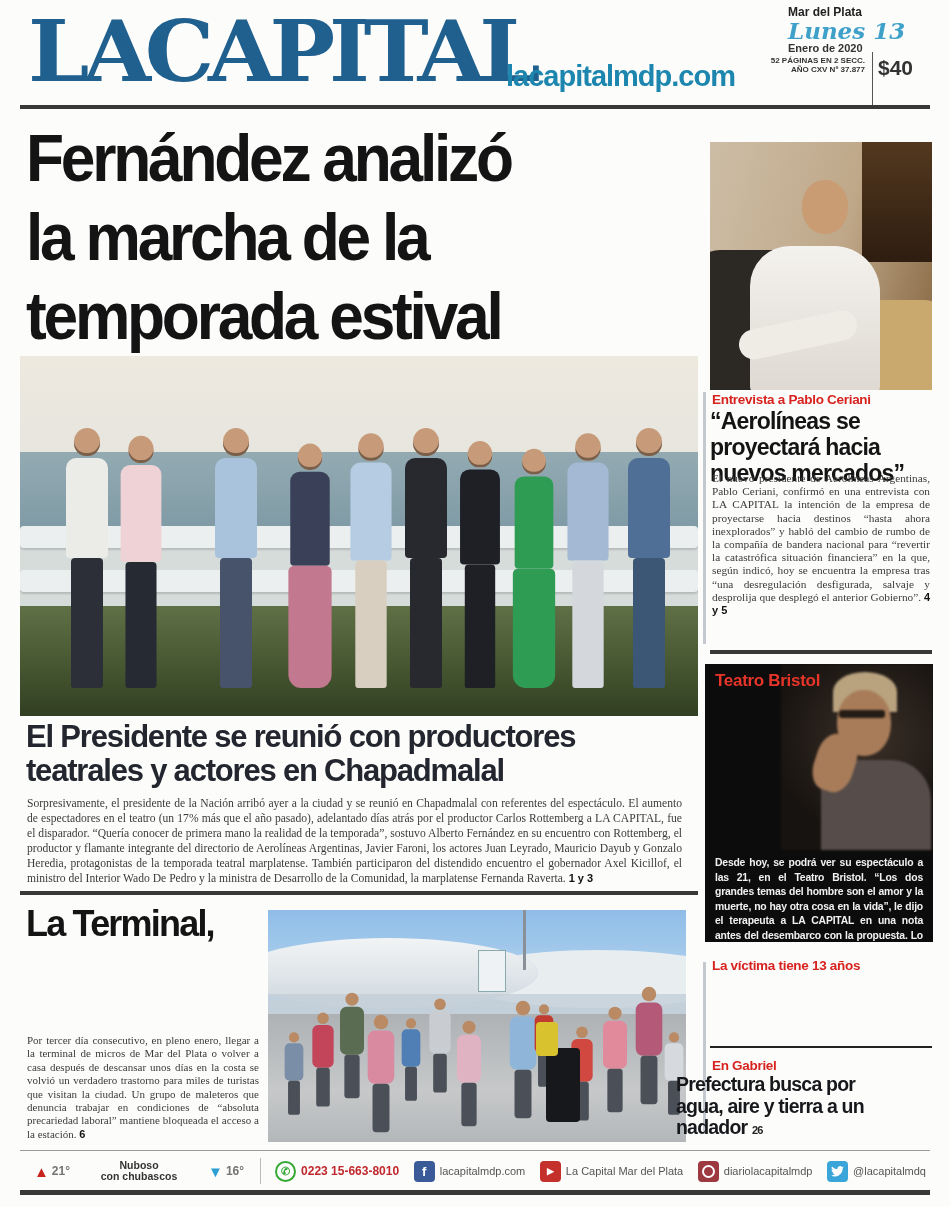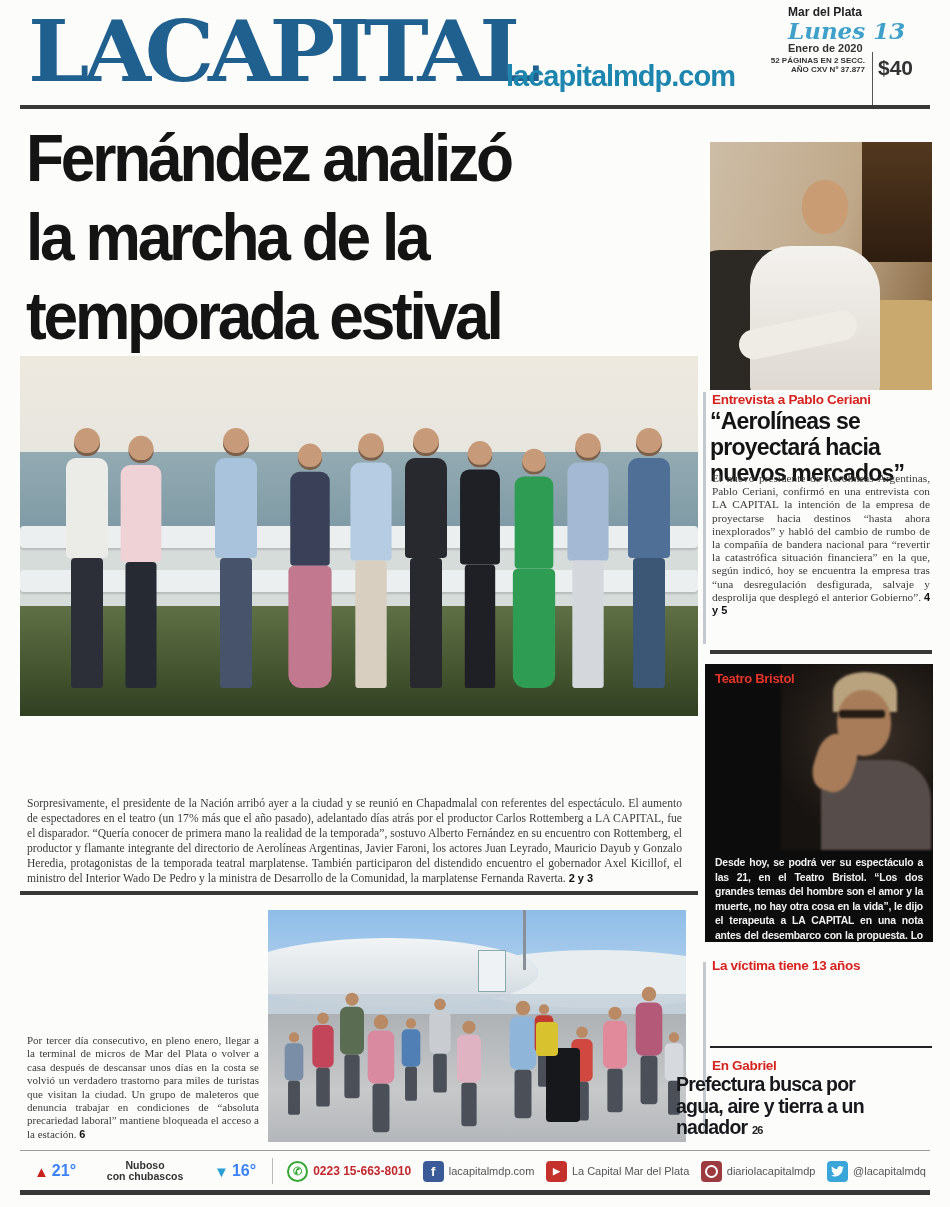--- a/index.html
+++ b/index.html
@@ -92,39 +92,39 @@
   .rule-right{position:absolute;left:710px;top:650px;width:222px;height:4px;background:#383838;}
 
   .panel{position:absolute;left:705px;top:664px;width:228px;height:278px;background:#0c0c0c;overflow:hidden;}
   .rolon-art{position:absolute;right:0;top:0;width:152px;height:186px;filter:blur(1px);
              background:radial-gradient(circle at 60% 40%,#3a2f27 0%,#171310 70%);}
   .rl-hair{position:absolute;left:52px;top:8px;width:64px;height:40px;border-radius:50% 50% 0 0;background:#b9a27e;}
   .rl-face{position:absolute;left:56px;top:26px;width:54px;height:66px;border-radius:48%;background:#a87c59;}
   .rl-glass{position:absolute;left:58px;top:46px;width:46px;height:8px;background:#241c15;border-radius:3px;}
   .rl-hand{position:absolute;left:34px;top:70px;width:40px;height:58px;border-radius:40%;background:#a87c59;transform:rotate(18deg);}
   .rl-shoulder{position:absolute;left:40px;top:96px;width:110px;height:90px;border-radius:30px 40px 0 0;background:#564c49;}
-  .panel-kicker{position:absolute;left:10px;top:7px;font-size:13px;font-weight:bold;color:#e8352a;letter-spacing:-0.3px;}
+  .panel-kicker{position:absolute;left:10px;top:7px;font-size:17px;font-weight:bold;color:#e8352a;letter-spacing:-0.3px;}
   .panel-hl{position:absolute;left:10px;top:26px;width:142px;font-size:21px;font-weight:bold;color:#fff;
             letter-spacing:-0.6px;line-height:24.5px;}
   .panel-body{position:absolute;left:10px;top:192px;width:208px;font-size:10.4px;font-weight:bold;
               line-height:14.6px;color:#f1f1f1;text-align:justify;letter-spacing:-0.2px;}
 
   .brief-k1{position:absolute;left:712px;top:958px;}
   .brief-h1{position:absolute;left:710px;top:974px;width:224px;font-size:19.5px;font-weight:bold;color:#17181c;
             letter-spacing:-0.8px;line-height:21.5px;}
   .brief-rule{position:absolute;left:710px;top:1046px;width:222px;height:2px;background:#222;}
   .brief-k2{position:absolute;left:712px;top:1058px;}
   .brief-h2{position:absolute;left:676px;top:1074px;width:224px;font-size:19.5px;font-weight:bold;color:#17181c;
             letter-spacing:-0.8px;line-height:21.5px;}
   .pref-sm{font-weight:bold;font-size:11px;color:#222;}
 
   
   .foot-rule-thin{position:absolute;left:20px;top:1150px;width:910px;height:1px;background:#9a9a9a;}
   .footer{position:absolute;left:20px;top:1154px;width:910px;height:34px;display:flex;align-items:center;}
-  .temp{font-size:16px;font-weight:bold;color:#3b82f6;text-align:center;}
+  .temp{font-size:12px;font-weight:bold;color:#737373;text-align:center;}
   .tri-up{color:#c9211c;font-size:15px;margin:0 3px 0 14px;}
   .tri-dn{color:#2b9fd3;font-size:15px;margin:0 3px 0 10px;}
   .weather{width:118px;text-align:center;font-size:10.5px;font-weight:bold;color:#333;line-height:11.5px;margin-left:10px;}
   .fdiv{width:1px;height:26px;background:#bbb;margin:0 14px 0 16px;}
   .social{flex:1;display:flex;align-items:center;justify-content:space-between;padding-right:4px;}
   .soc-item{display:flex;align-items:center;gap:5px;font-size:11px;color:#555;}
   .soc-item.wa b{color:#c1272d;font-size:12px;}
   .icn{width:21px;height:21px;border-radius:4px;display:flex;align-items:center;justify-content:center;
        color:#fff;font-weight:bold;font-size:13px;flex:0 0 auto;}
   .icn.wa{background:#fff;border:2px solid #35a835;border-radius:50%;width:17px;height:17px;color:#35a835;font-size:11px;}
@@ -217,28 +217,31 @@
         </div>
         <div class="person" style="left: 89%; transform: scale(1); transform-origin: center bottom;">
           <div class="p-head"></div>
           <div class="p-torso" style="background:#4f6f97"></div>
           <div class="p-legs" style="background:#3c5676"></div>
         </div>
       </div>
   </div>
 
   <div class="sub-hl">
+    <div>El Presidente se reunió con productores</div>
+    <div>teatrales y actores en Chapadmalal</div>
   </div>
   <div class="lead-body">
     <span>Sorpresivamente, el presidente de la Nación arribó ayer a la ciudad y se reunió en Chapadmalal con referentes del espectáculo. El aumento de espectadores en el teatro (un 17% más que el año pasado), adelantado días atrás por el productor Carlos Rottemberg a LA CAPITAL, fue el disparador. “Quería conocer de primera mano la realidad de la temporada”, sostuvo Alberto Fernández en su encuentro con Rottemberg, el productor y flamante integrante del directorio de Aerolíneas Argentinas, Javier Faroni, los actores Juan Leyrado, Mauricio Dayub y Gonzalo Heredia, protagonistas de la temporada teatral marplatense. También participaron del distendido encuentro el gobernador Axel Kicillof, el ministro del Interior Wado De Pedro y la ministra de Desarrollo de la Comunidad, la marplatense Fernanda Raverta.</span>
-    <span class="pref">2 y 3</span>
+    <span class="pref">1 y 3</span>
   </div>
   <div class="rule-mid"></div>
 
   <div class="term-hl">
+    <div>La Terminal,</div>
   </div>
   <div class="term-body">
     <span>Por tercer día consecutivo, en pleno enero, llegar a la terminal de micros de Mar del Plata o volver a casa después de descansar unos días en la costa se volvió un verdadero trastorno para miles de turistas que visitan la ciudad. Un grupo de maleteros que denuncia trabajar en condiciones de “absoluta precariedad laboral” mantiene bloqueada el acceso a la estación.</span>
     <span class="pref">6</span>
   </div>
   <div class="photo-term">
     <div class="t-roof"></div>
     <div class="t-band"></div>
     <div class="t-ground"></div>
     <div class="t-pole"></div>

